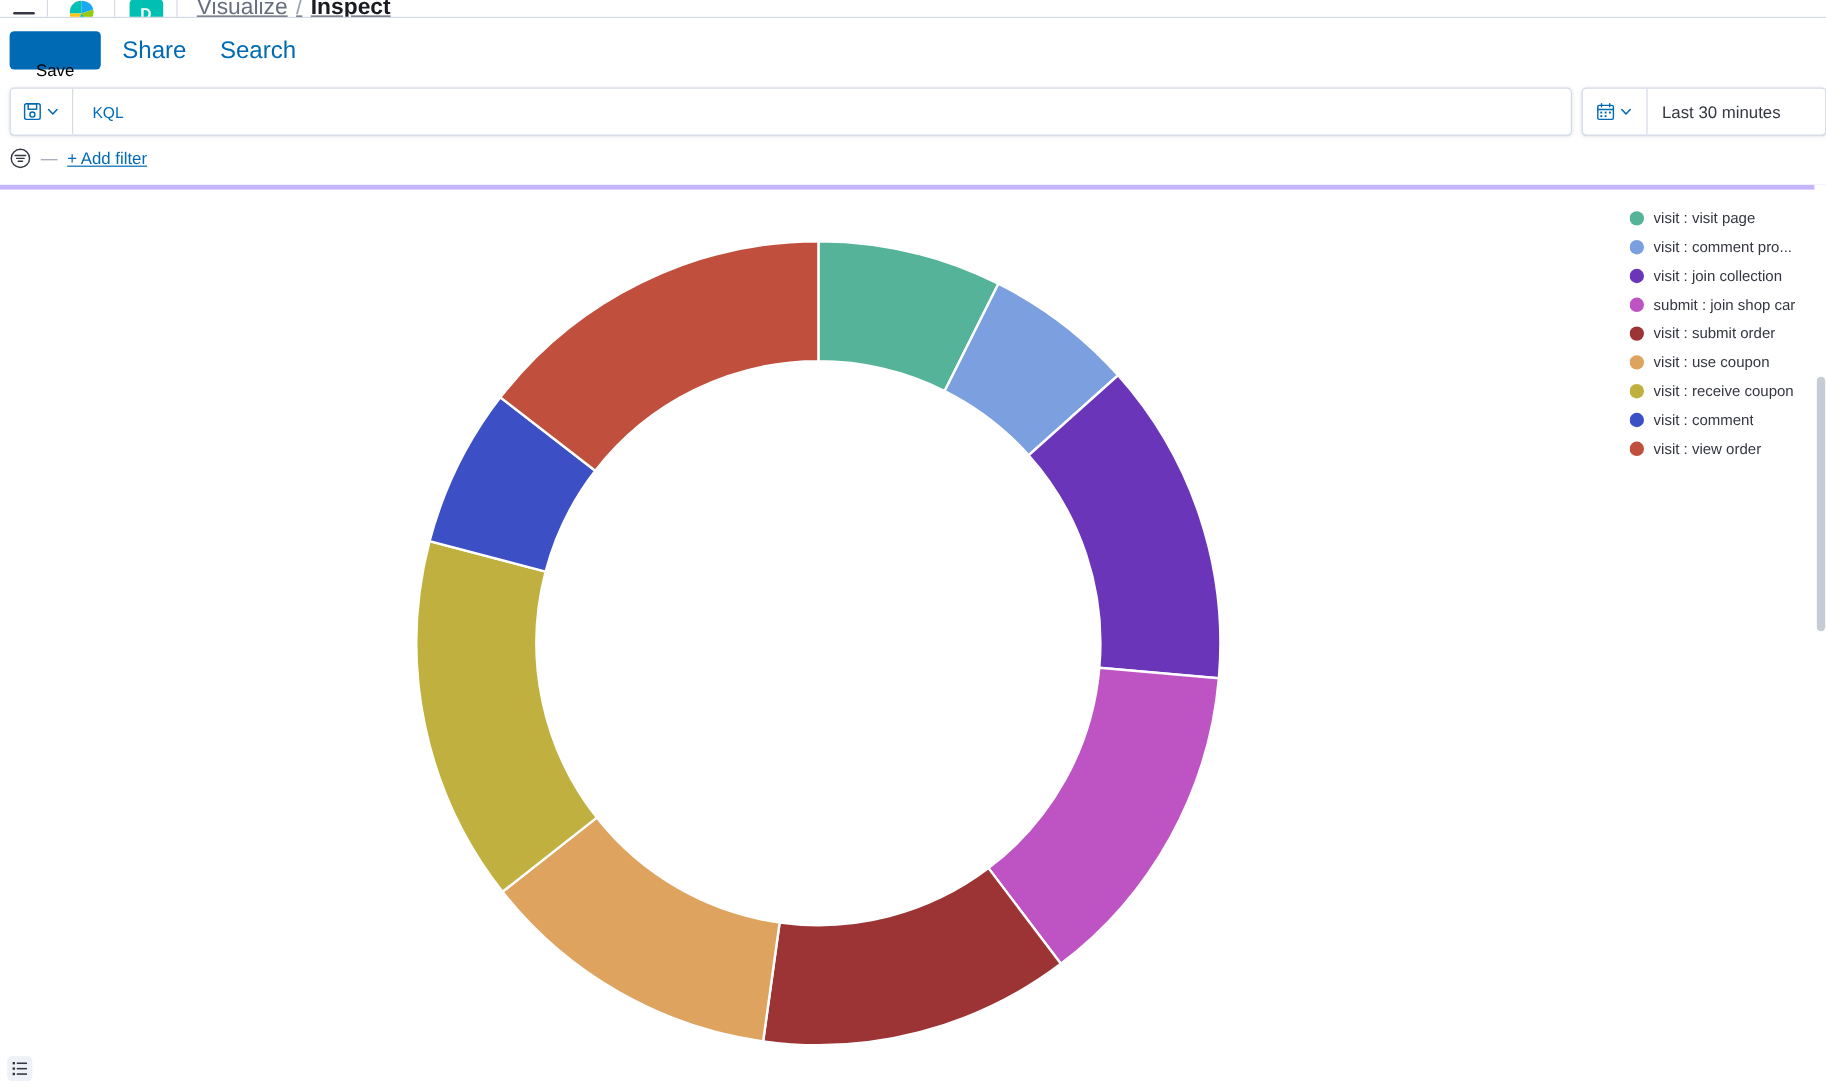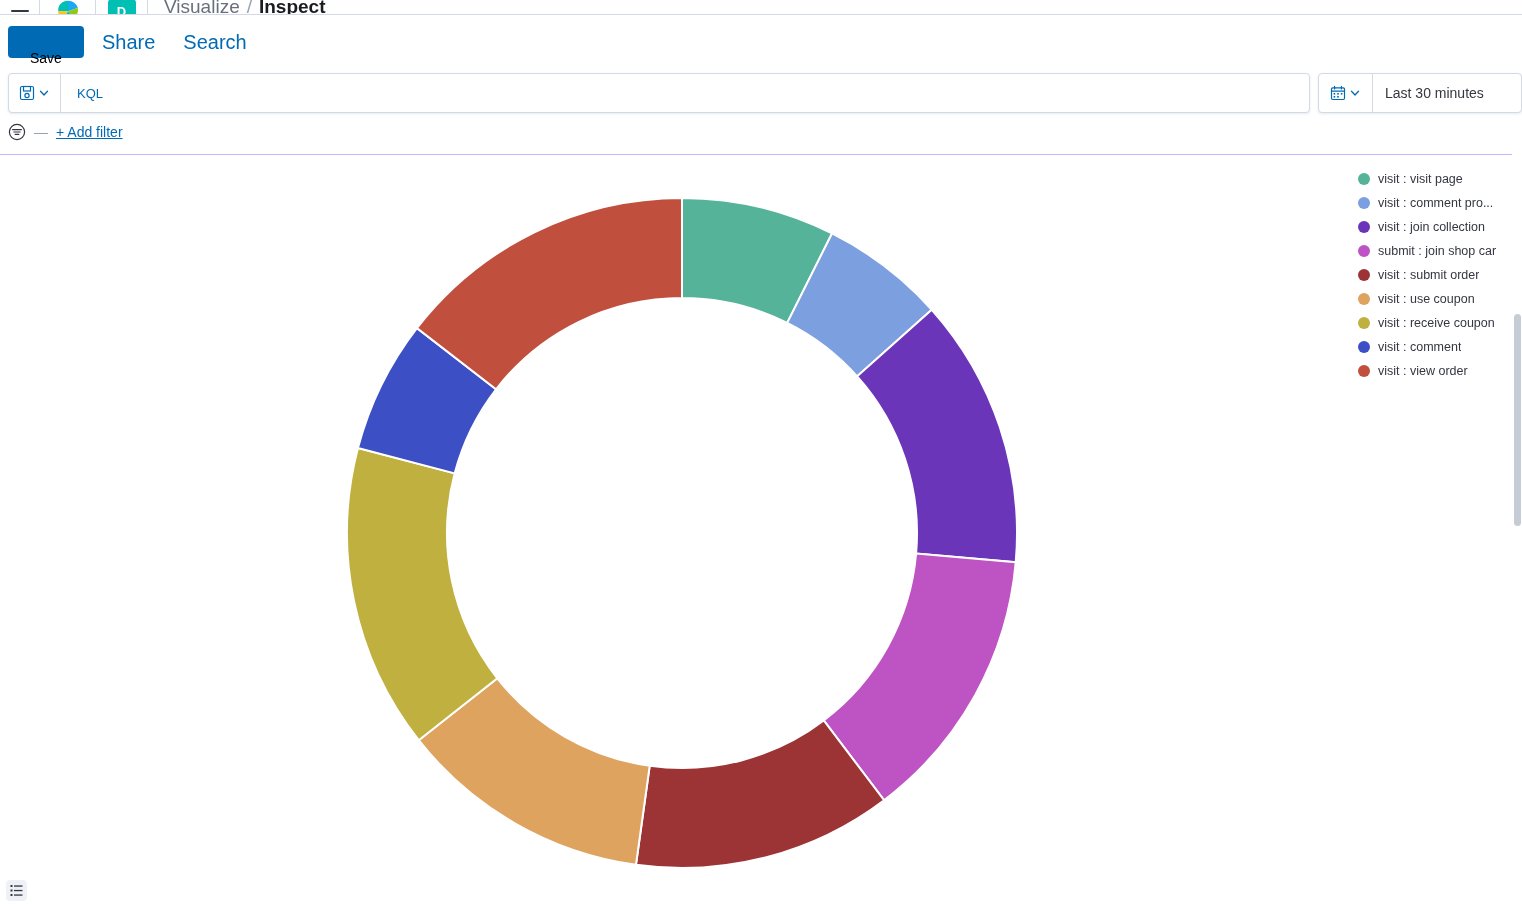--- a/index.html
+++ b/index.html
@@ -199,21 +199,21 @@
     cursor: pointer;
     text-align: center;
   }
 
   
   .chart-area {
     position: absolute;
     left: 0; top: 154px;
     width: 1522px; height: 753px;
     background: #ffffff;
-    border-top: 1px solid #c4b5fd;
+    border-top: 4px solid #c4b5fd;
   }
   .donut-wrap {
     position: absolute;
     left: 0; top: 0;
     width: 1350px; height: 753px;
   }
   .donut-svg { display: block; }
 
   
   .legend {

